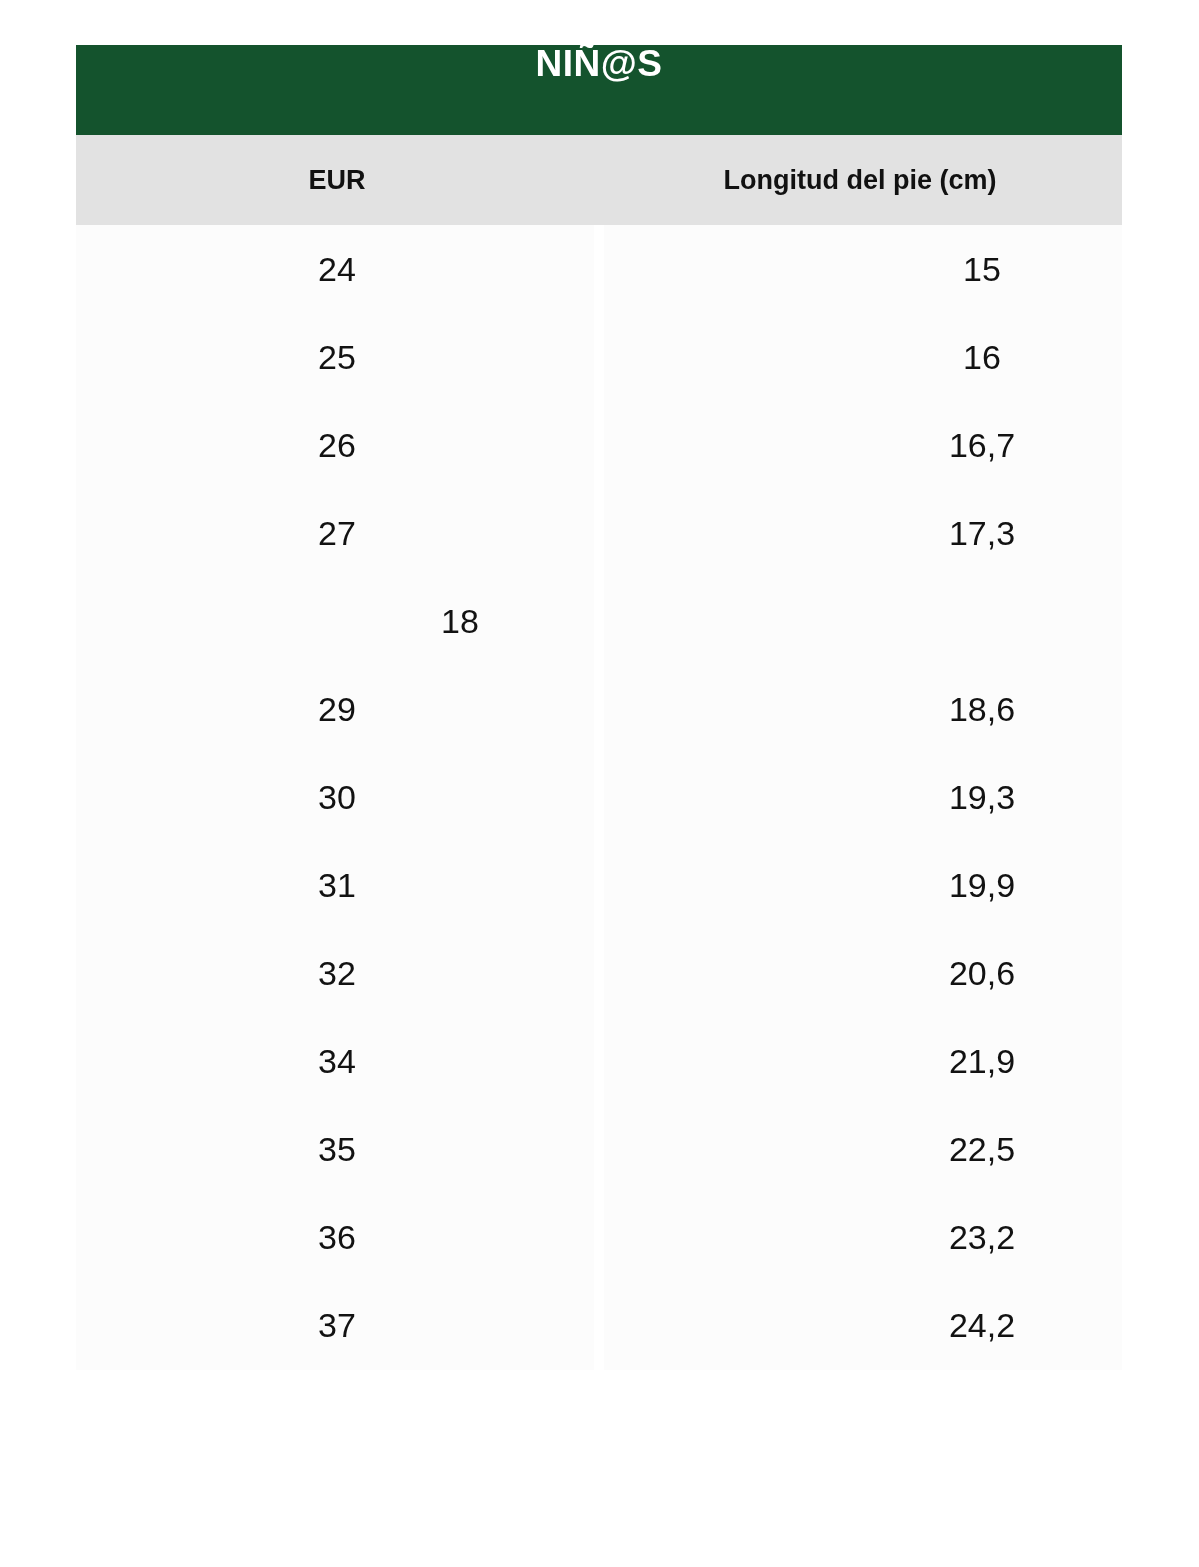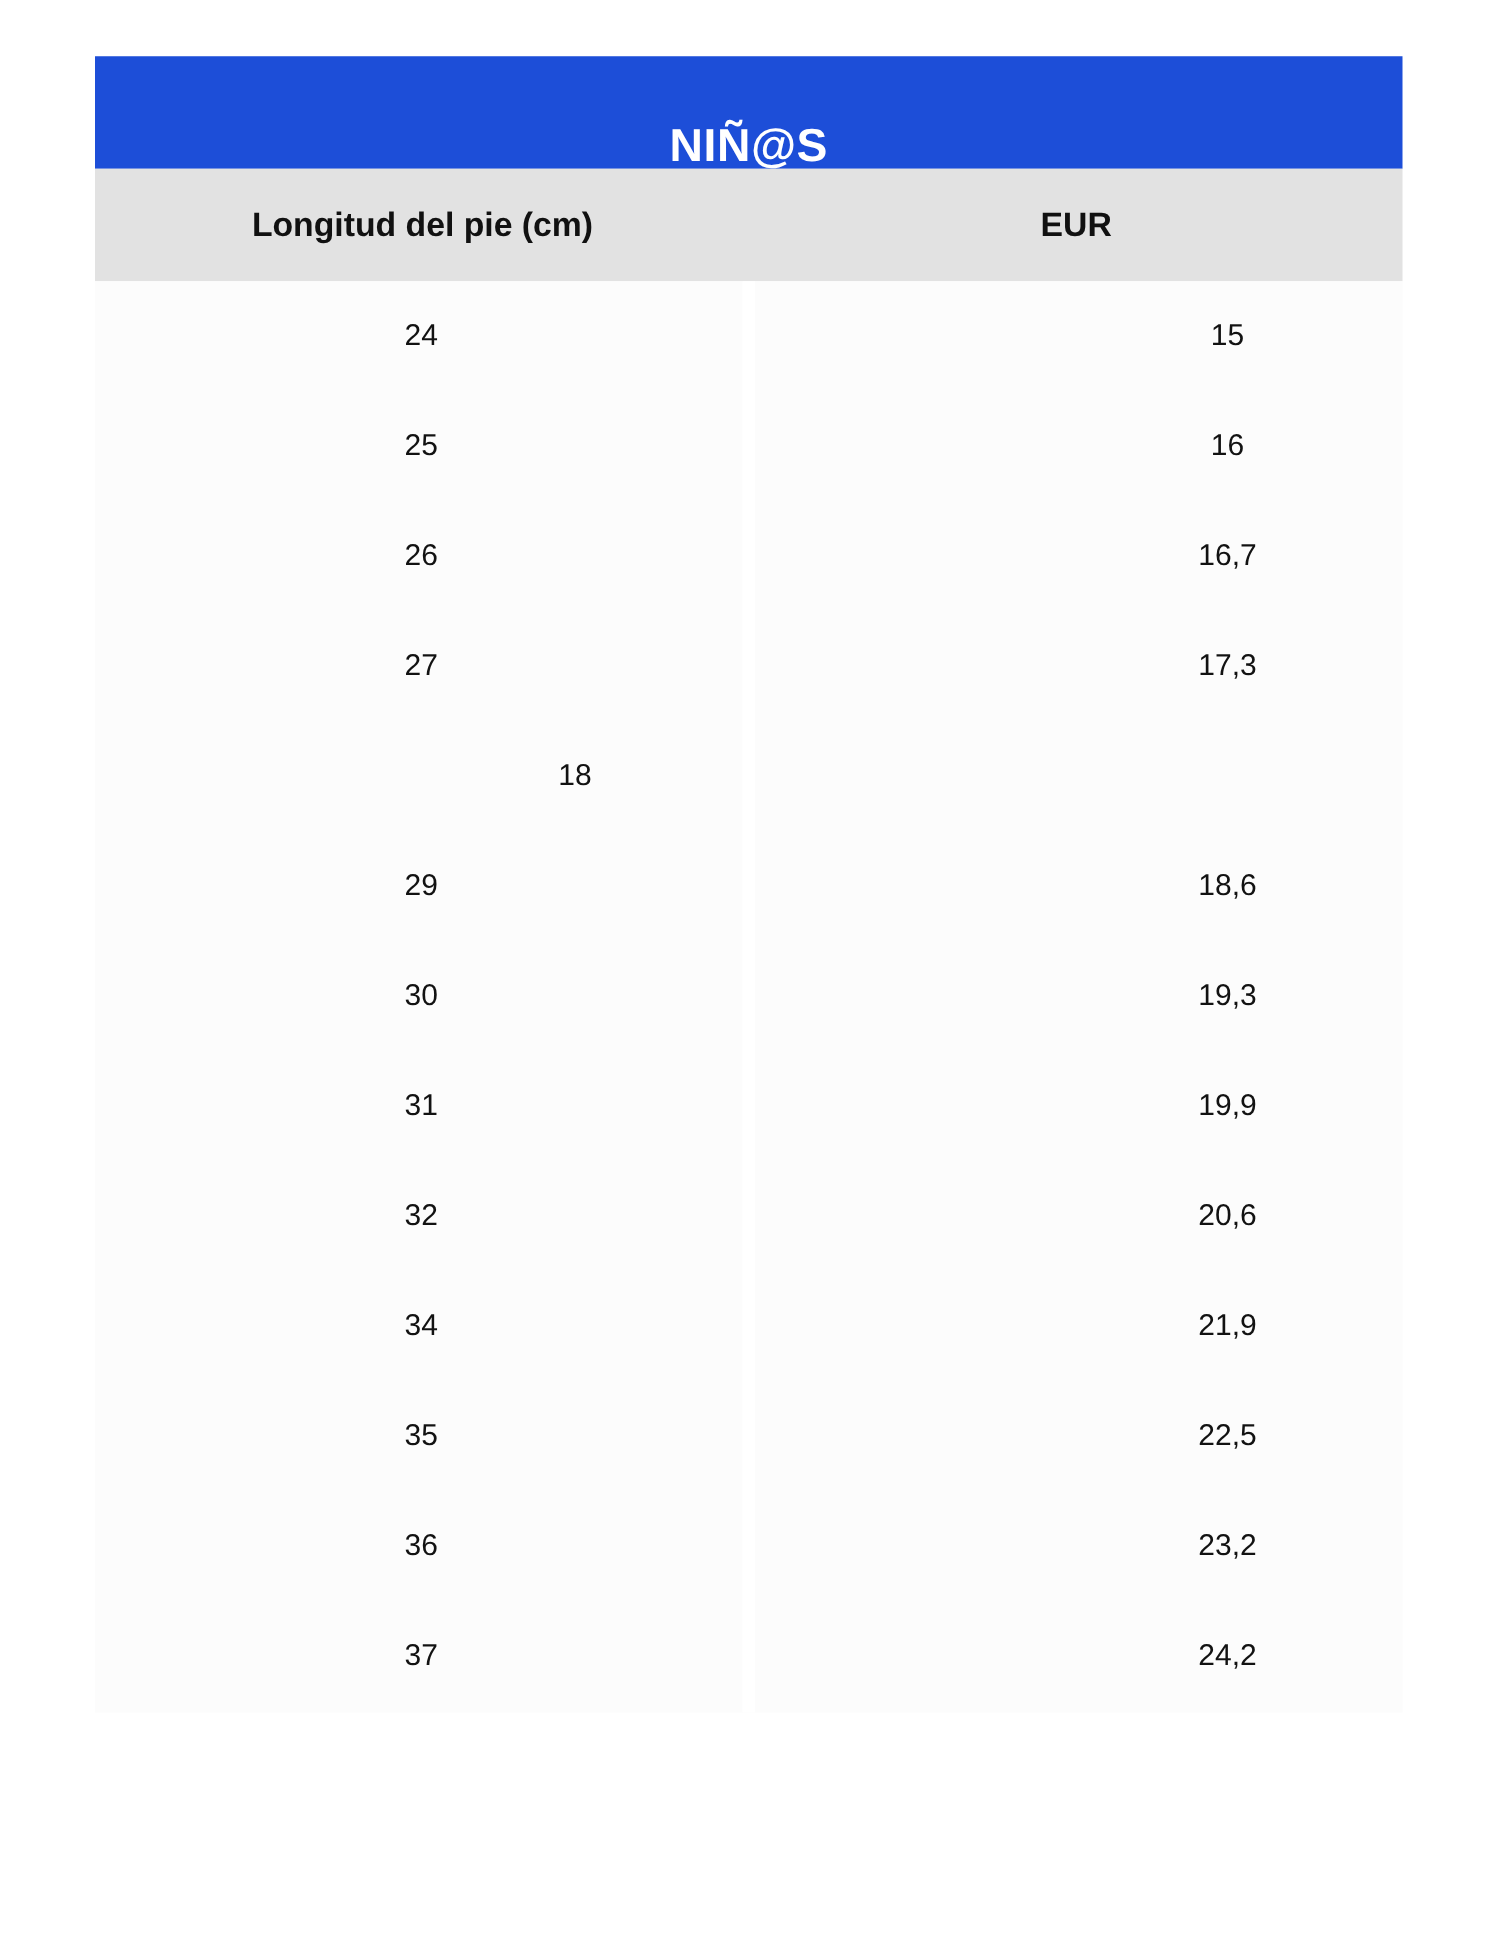--- a/index.html
+++ b/index.html
@@ -25,23 +25,23 @@
   .size-table {
     position: absolute;
     left: 76px;
     top: 45px;
     width: 1046px;
   }
 
   
   .title-band {
     height: 90px;
-    background: #1d4ed8;
+    background: #14532d;
     display: flex;
-    align-items: flex-end;
+    align-items: flex-start;
     justify-content: center;
   }
   .title-text {
     color: #ffffff;
     font-size: 37px;
     font-weight: 700;
     letter-spacing: 0.5px;
     line-height: 1;
   }
 
@@ -84,21 +84,21 @@
     pointer-events: none;
   }
 
   .data-row {
     display: flex;
     align-items: center;
     height: 88px;
   }
   .cell {
     box-sizing: border-box;
-    font-size: 24px;
+    font-size: 34px;
     font-weight: 400;
     color: #121212;
     line-height: 1;
   }
   .cell.eur {
     width: 522px;
     text-align: center;
   }
   .cell.length {
     width: 524px;
@@ -110,22 +110,22 @@
 <body>
 
 <div class="page">
   <div class="size-table">
 
     <div class="title-band">
       <div class="title-text">NIÑ@S</div>
     </div>
 
     <div class="header-row">
+      <div class="header-col eur">EUR</div>
       <div class="header-col length">Longitud del pie (cm)</div>
-      <div class="header-col eur">EUR</div>
     </div>
 
     <div class="table-body">
       <div class="col-divider"></div>
 
       <div class="data-row">
         <div class="cell eur">24</div>
         <div class="cell length">15</div>
       </div>
       <div class="data-row">

